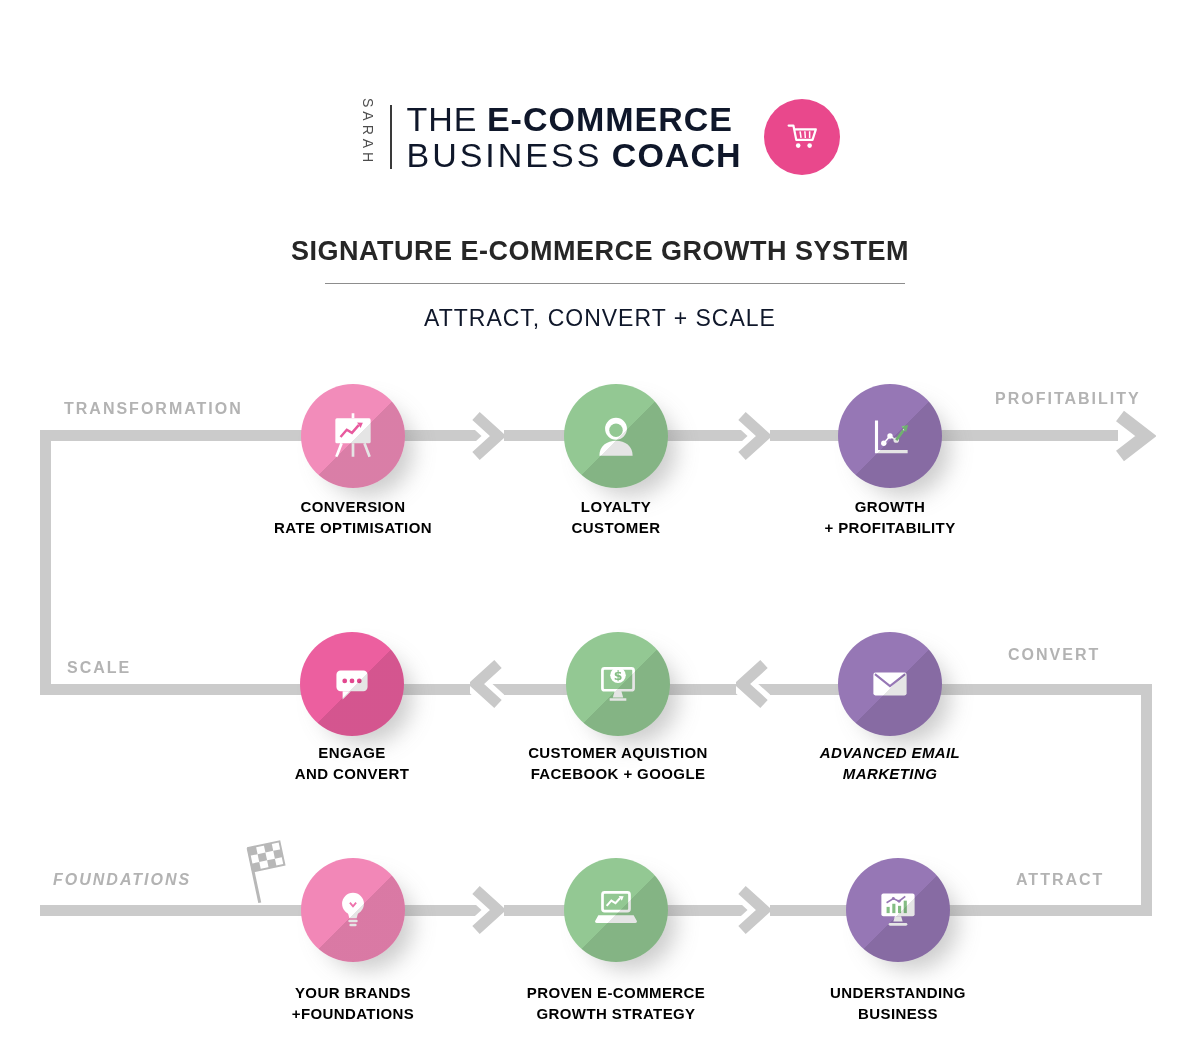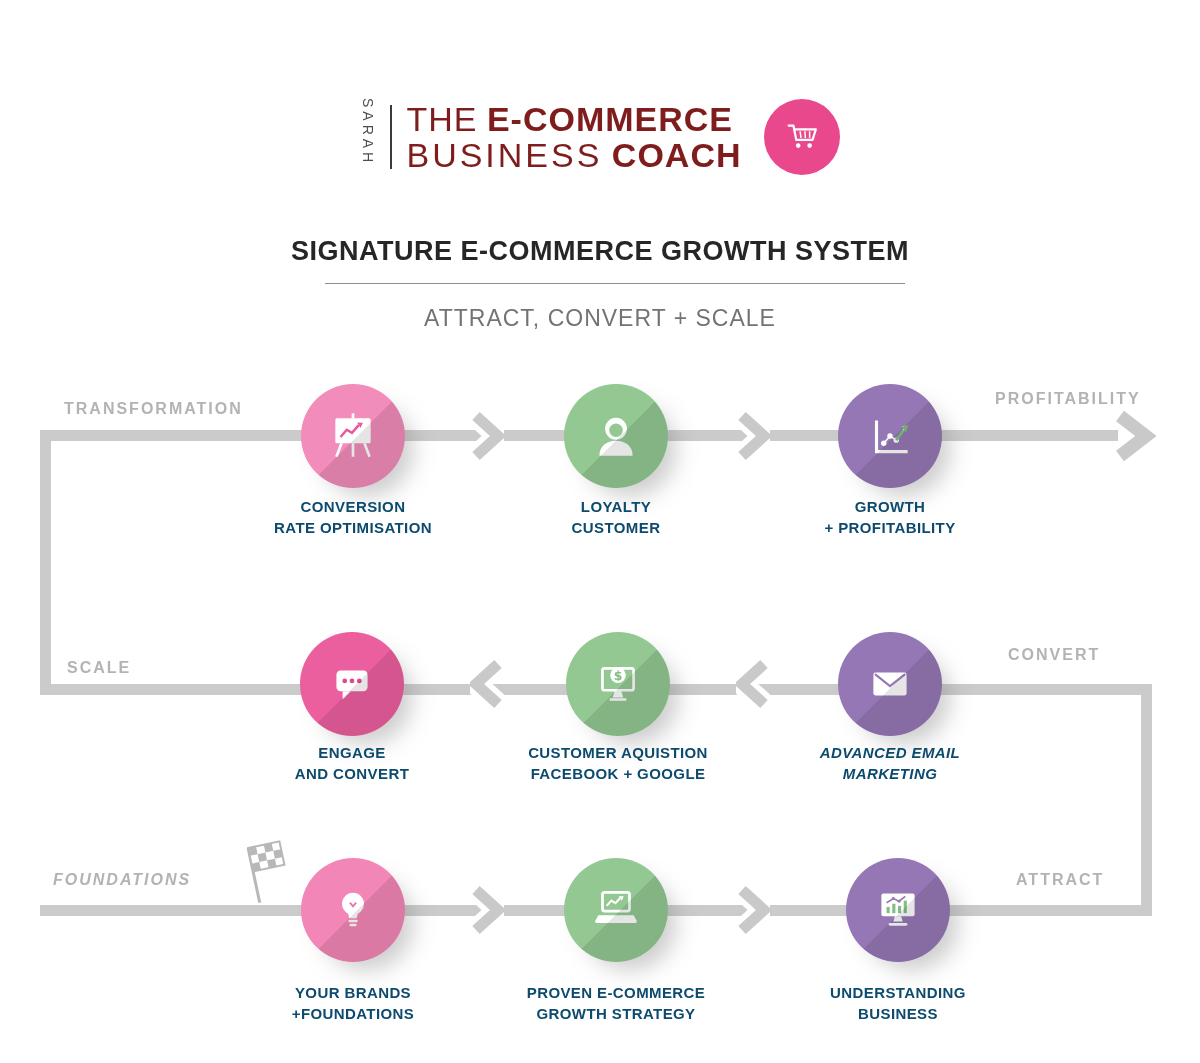--- a/index.html
+++ b/index.html
@@ -7,35 +7,35 @@
     position:relative;width:1200px;height:1063px;margin:0 auto;background:#ffffff;
     font-family:"Liberation Sans",sans-serif;overflow:hidden;
   }
   
   .logo-row{position:absolute;top:98px;left:0;right:0;display:flex;justify-content:center;align-items:center;gap:14px;}
   .logo-vertical{
     writing-mode:vertical-rl;font-size:14px;letter-spacing:4px;color:#4c4c4c;font-weight:500;
     height:78px;display:flex;align-items:center;
   }
   .logo-divider{width:2px;height:64px;background:#3a3a3a;}
-  .logo-text{line-height:36px;color:#7f1d1d;}
+  .logo-text{line-height:36px;color:#0f172a;}
   .logo-text .lt-light{font-weight:300;letter-spacing:1px;}
   .logo-text .lt-bold{font-weight:800;letter-spacing:1px;}
   .logo-badge{
     width:76px;height:76px;border-radius:50%;display:flex;align-items:center;justify-content:center;
     margin-left:8px;
   }
   .page-title{
     position:absolute;top:222px;left:0;width:100%;text-align:center;
     font-size:27px;font-weight:700;letter-spacing:0.5px;color:#262626;margin-top:14px;
   }
   .title-divider{position:absolute;top:283px;left:325px;width:580px;height:1px;background:#8d8d8d;}
   .page-subtitle{
     position:absolute;top:305px;left:0;width:100%;text-align:center;
-    font-size:23px;font-weight:400;letter-spacing:1px;color:#737373;
+    font-size:23px;font-weight:400;letter-spacing:1px;color:#0f172a;
   }
   
   .fl{position:absolute;background:#cbcbcb;z-index:1;}
   .chev{position:absolute;z-index:2;}
   
   .stage{
     position:absolute;font-size:16px;font-weight:700;letter-spacing:2px;color:#b3b3b3;z-index:3;
   }
   
   .node{
@@ -44,21 +44,21 @@
     box-shadow:14px 14px 22px -6px rgba(110,110,110,0.35);
     overflow:hidden;
   }
   .node::after{
     content:"";position:absolute;inset:0;border-radius:50%;
     background:linear-gradient(135deg,rgba(0,0,0,0) 52%,rgba(0,0,0,0.10) 52%);
   }
   .node svg{position:relative;}
   .caption{
     position:absolute;width:280px;text-align:center;z-index:3;
-    font-size:15px;font-weight:700;letter-spacing:0.4px;color:#0c4a6e;line-height:21px;
+    font-size:15px;font-weight:700;letter-spacing:0.4px;color:#000000;line-height:21px;
   }
   .caption span{display:block;}
   .flag{position:absolute;z-index:2;}
 </style>
 </head>
 <body>
 
 <div class="canvas">
 
   <div class="logo-row">

